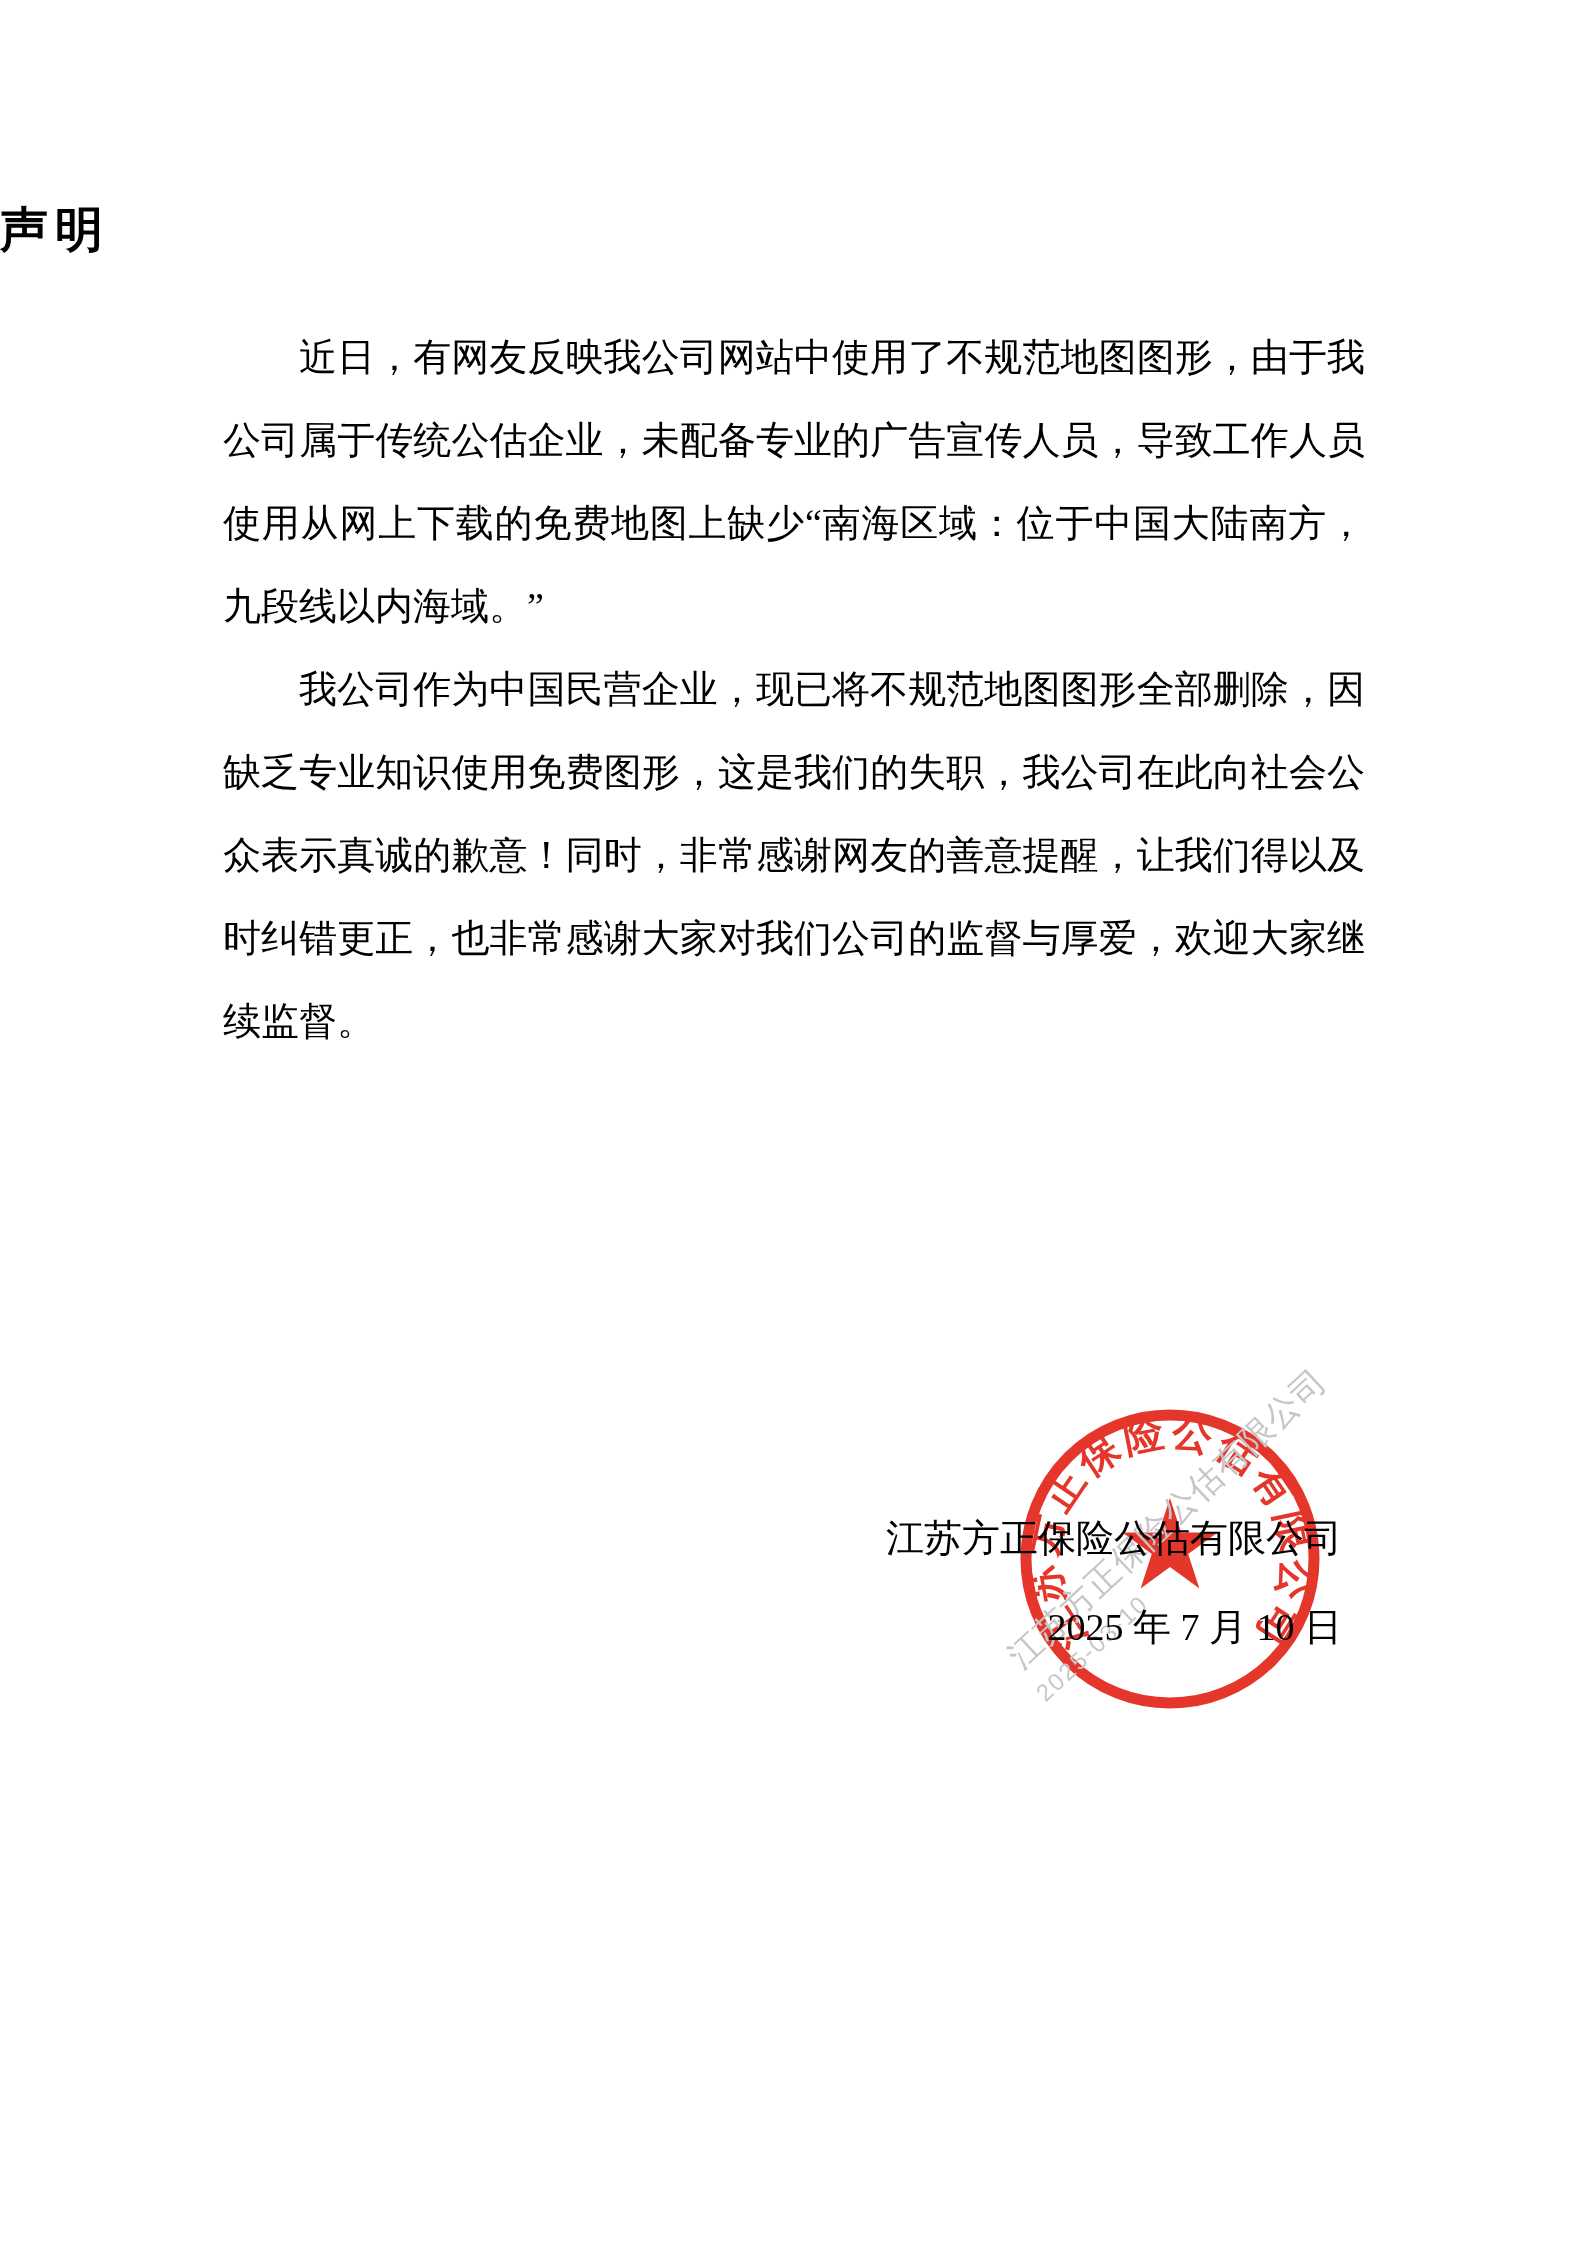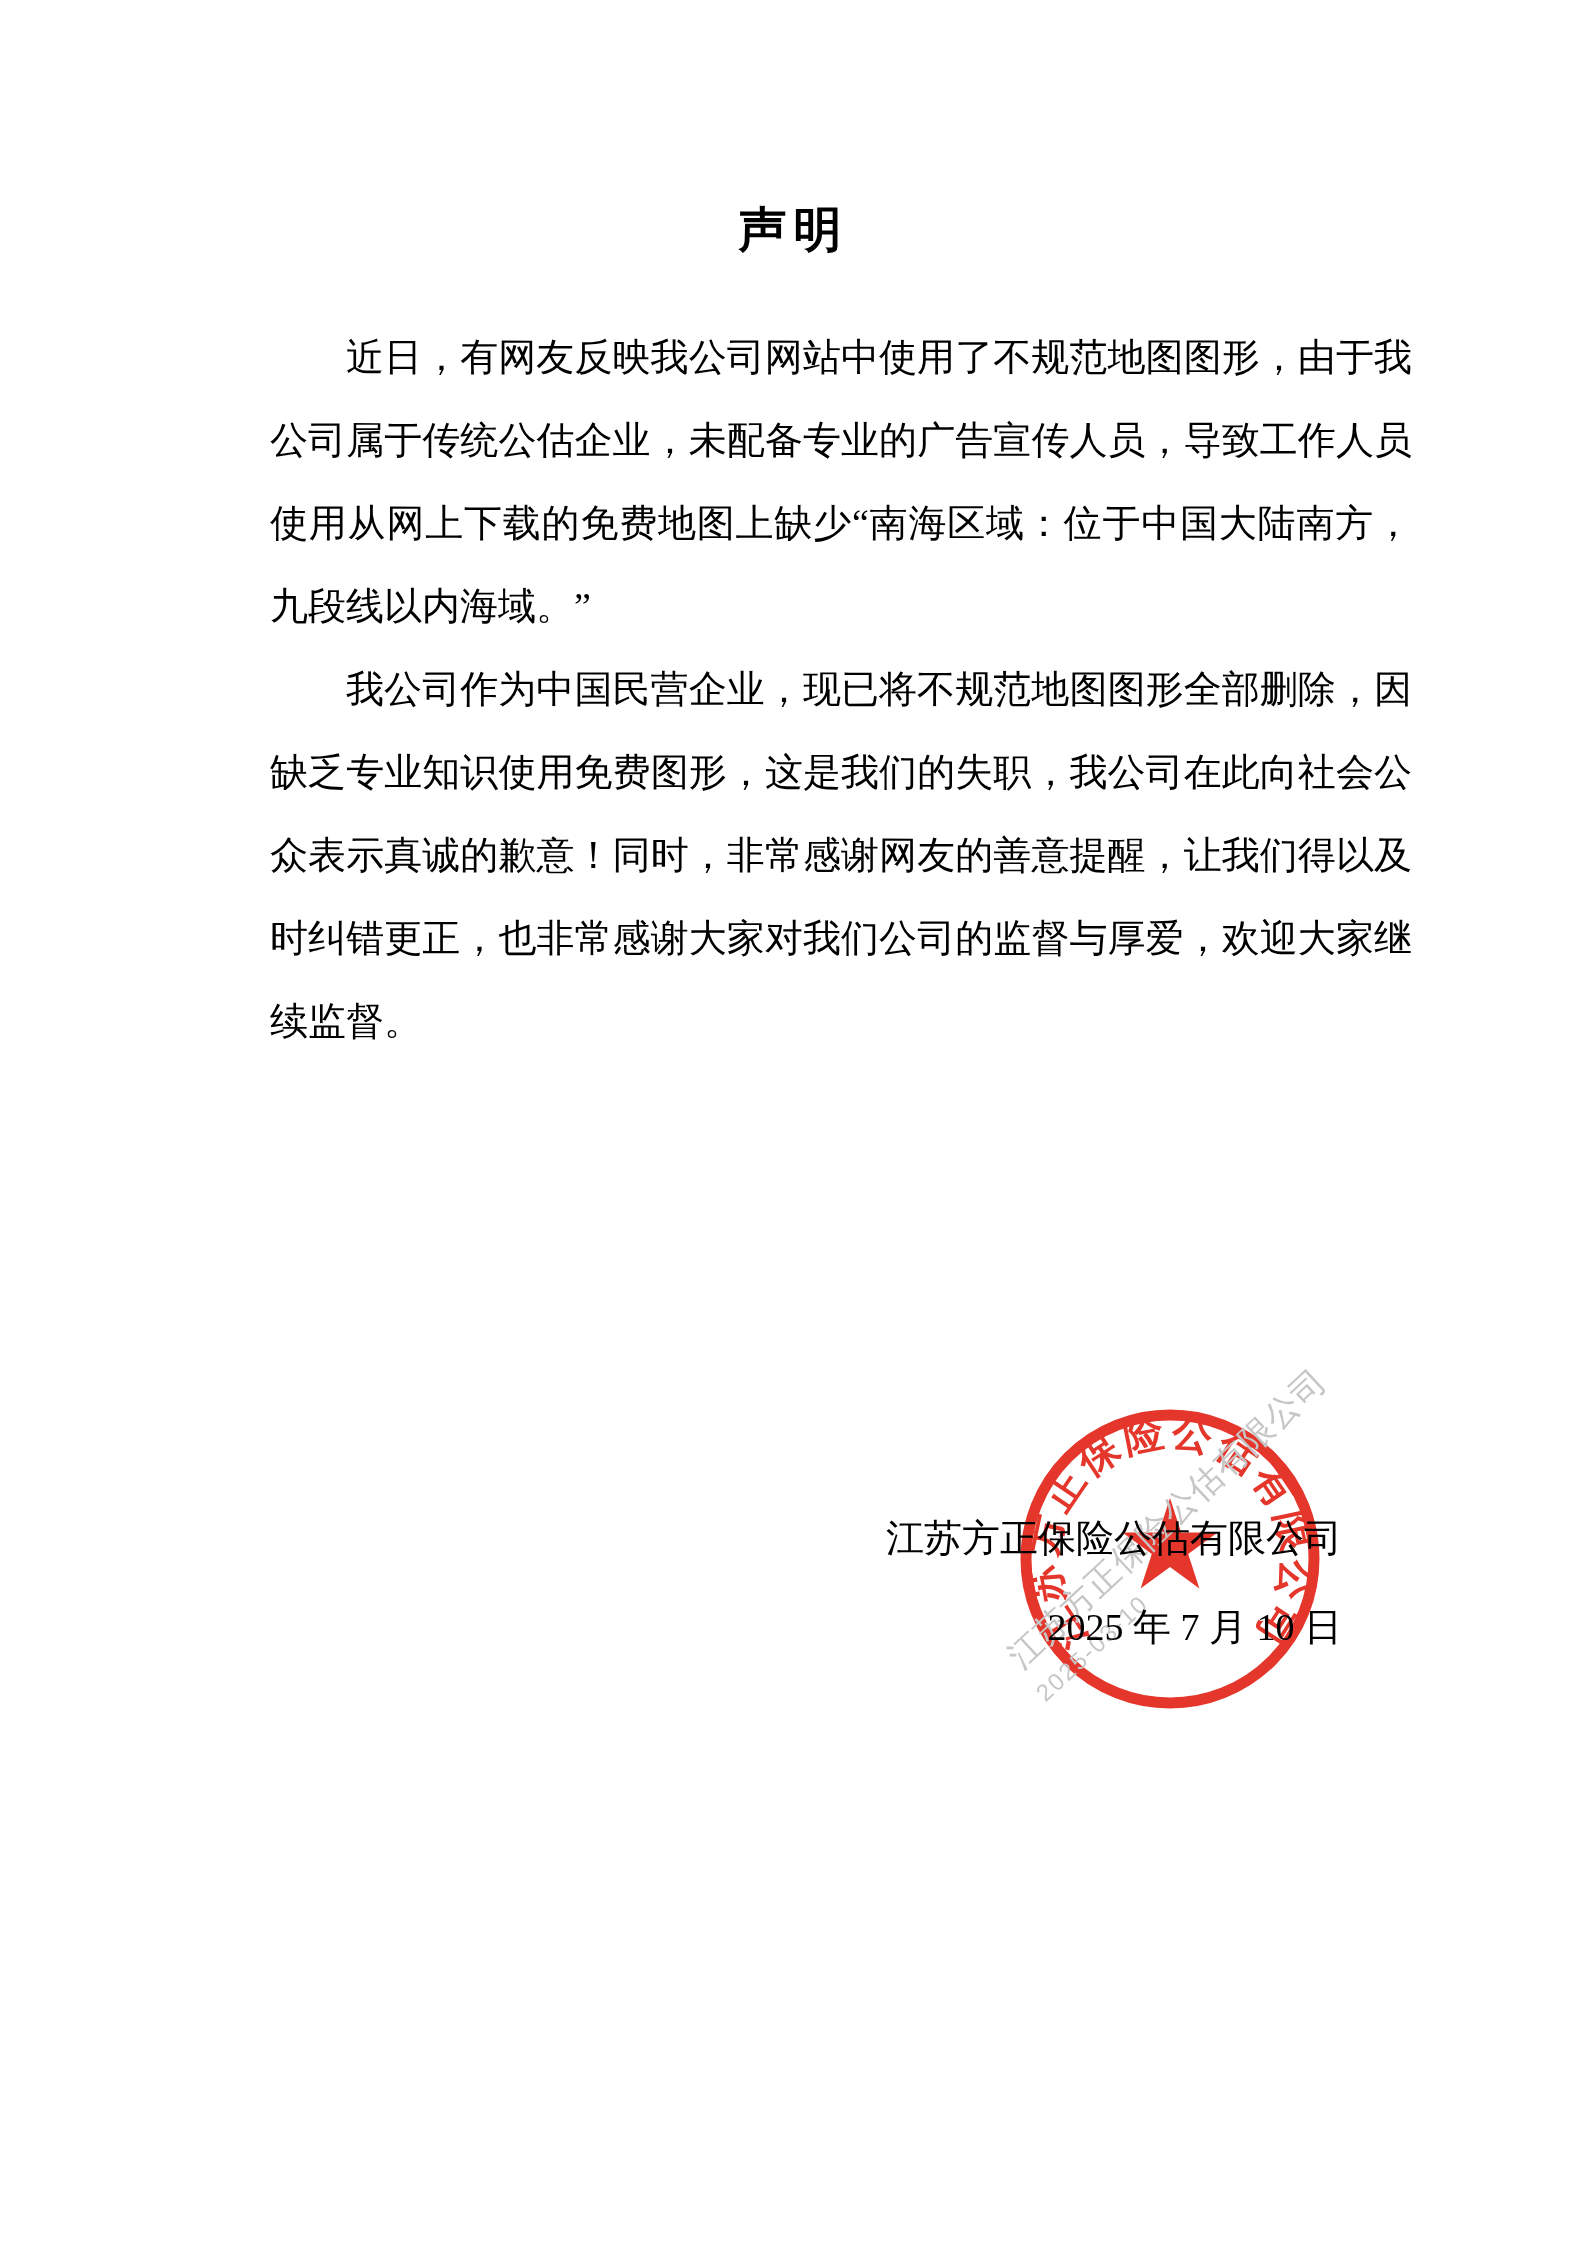--- a/index.html
+++ b/index.html
@@ -11,34 +11,33 @@
     position:relative;
     width:1587px;height:2245px;
     background:#ffffff;
     overflow:hidden;
     font-family:"Liberation Serif","DejaVu Serif",serif;
     color:#000;
   }
   .doc-title{
     position:absolute;
     top:198px;left:0;width:100%;
-    text-align:center;
+    text-align:left;
     font-size:48px;
     font-weight:bold;
     letter-spacing:7px;
   }
   .body-text{
     position:absolute;
     left:223px;top:316px;
     width:1142px;
     font-size:38px;
     line-height:83px;
     text-align:justify;
     text-justify:inter-ideograph;
-    margin-left:47px;
   }
   .body-text p{
     margin:0;
     text-indent:2em;
     word-break:break-all;
   }
   .sig-block{
     position:absolute;
     top:1494px;right:245px;
     text-align:right;

